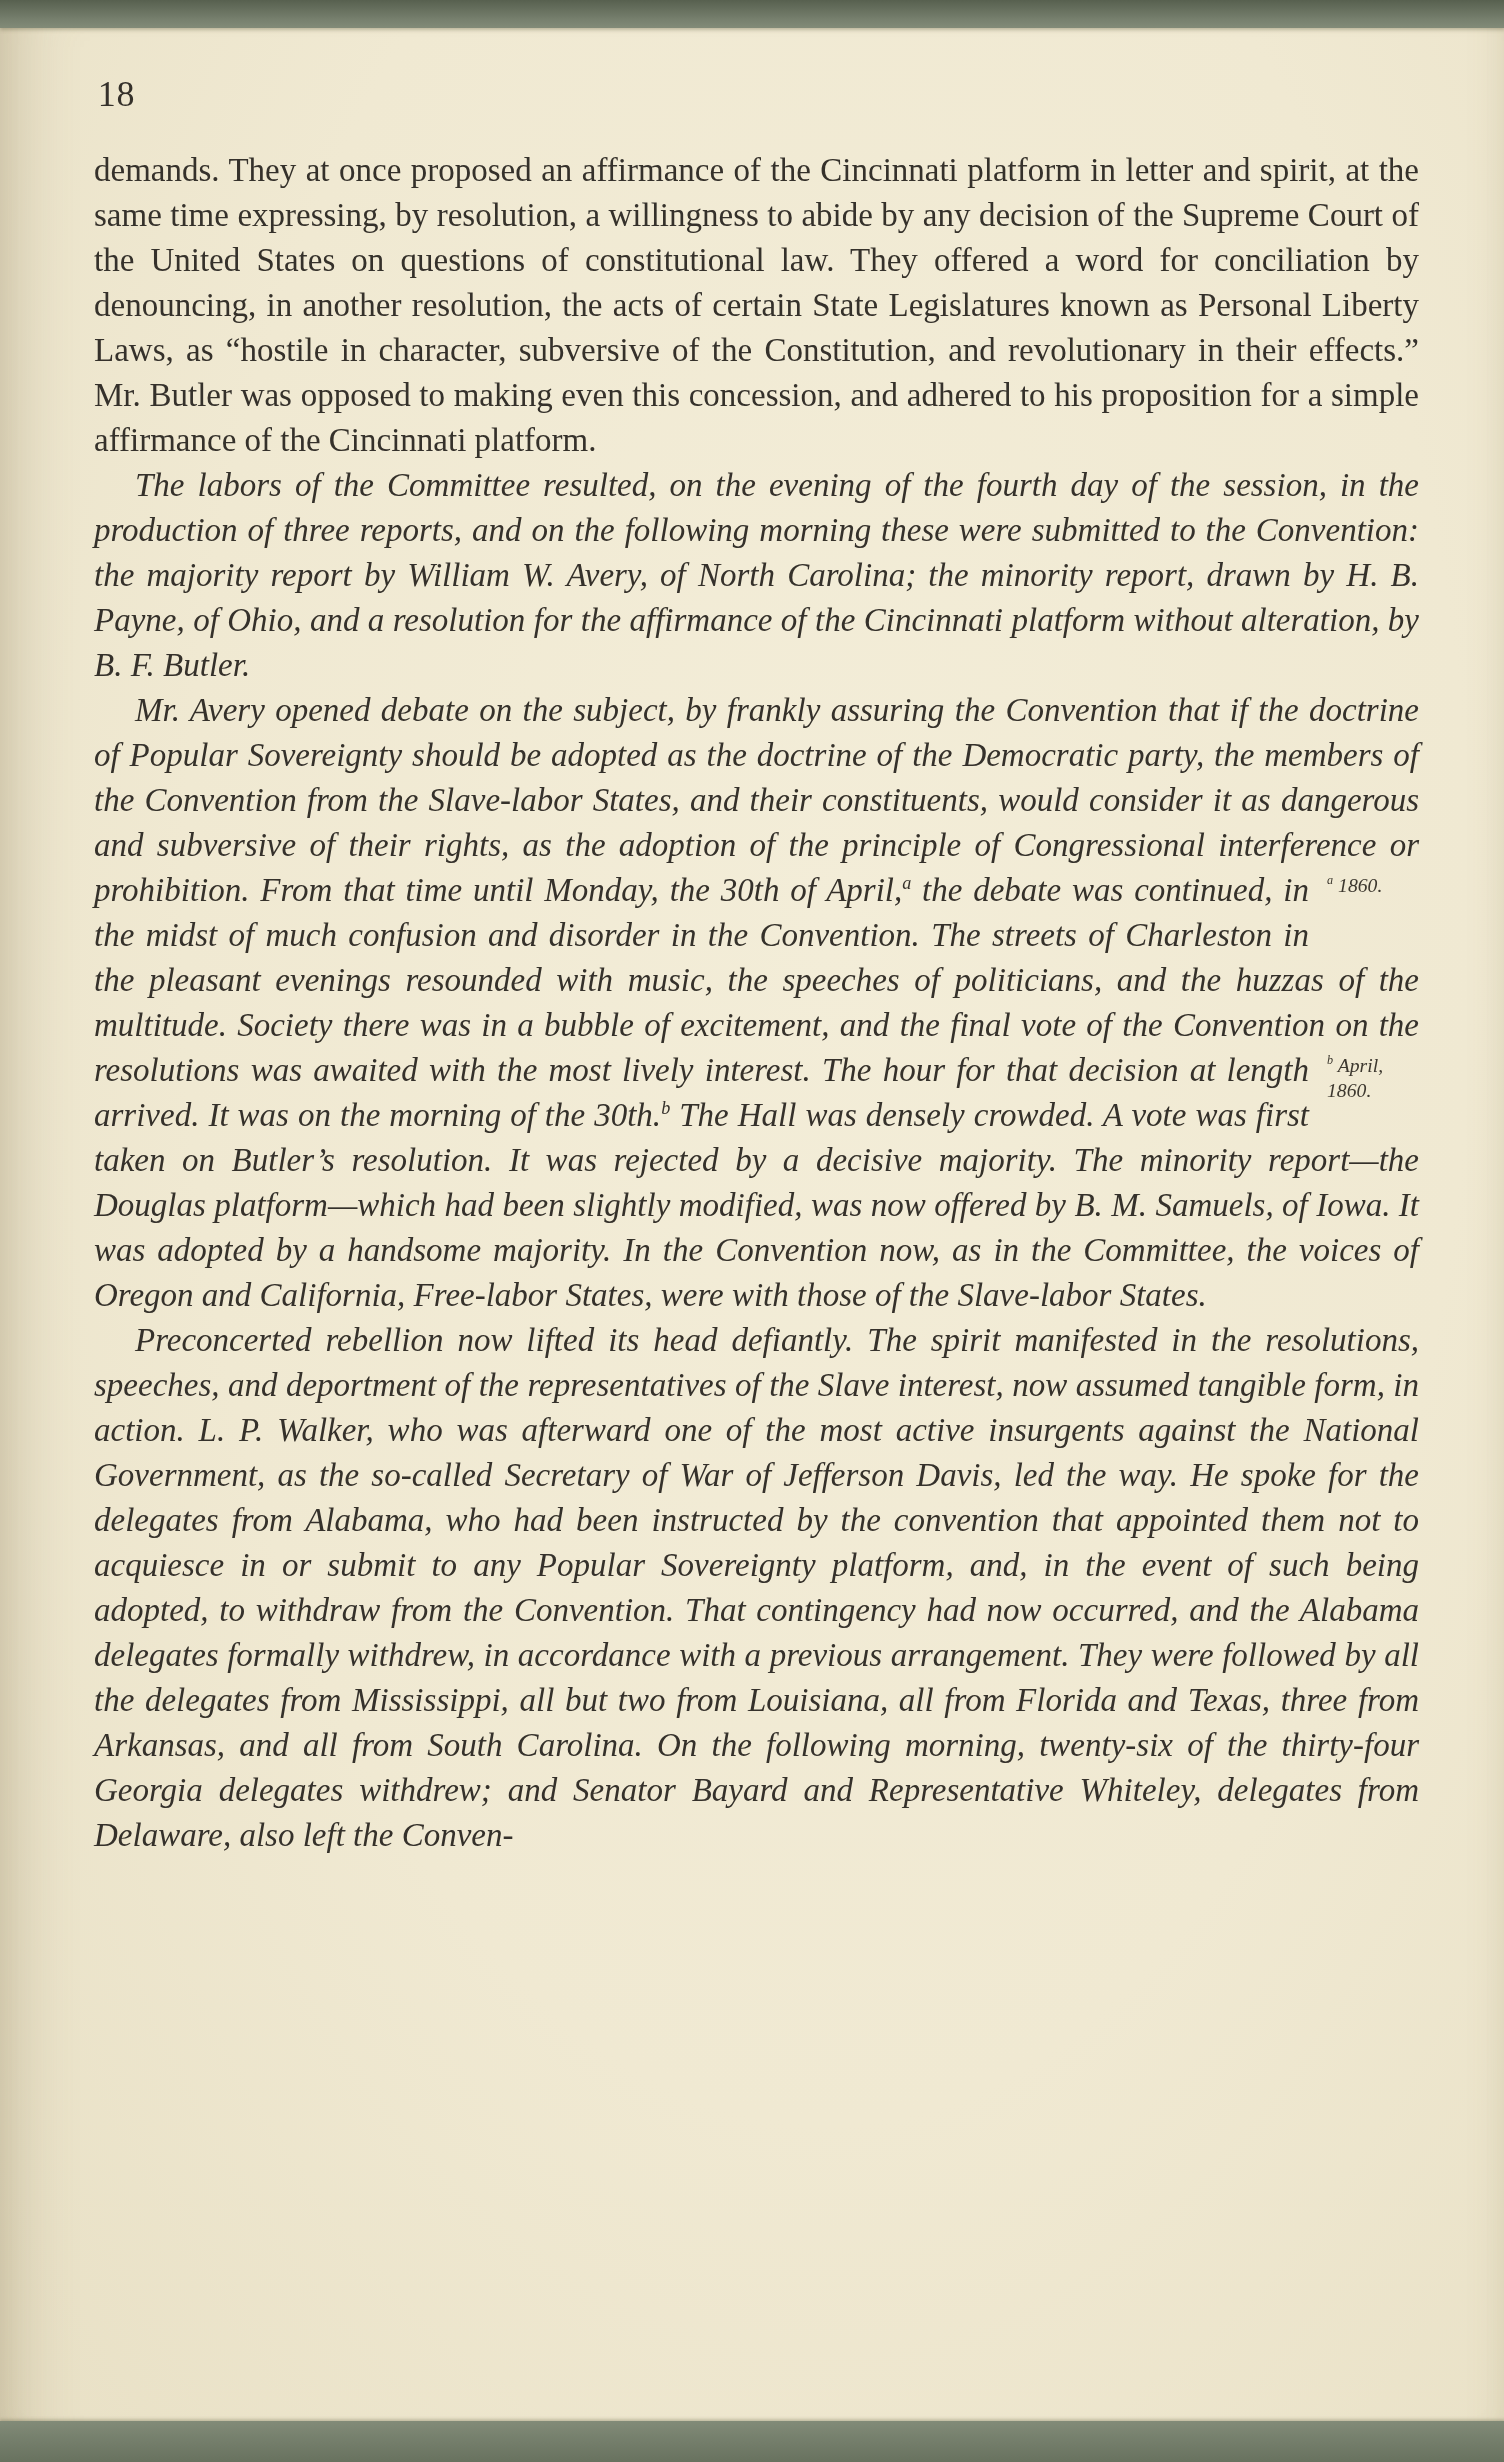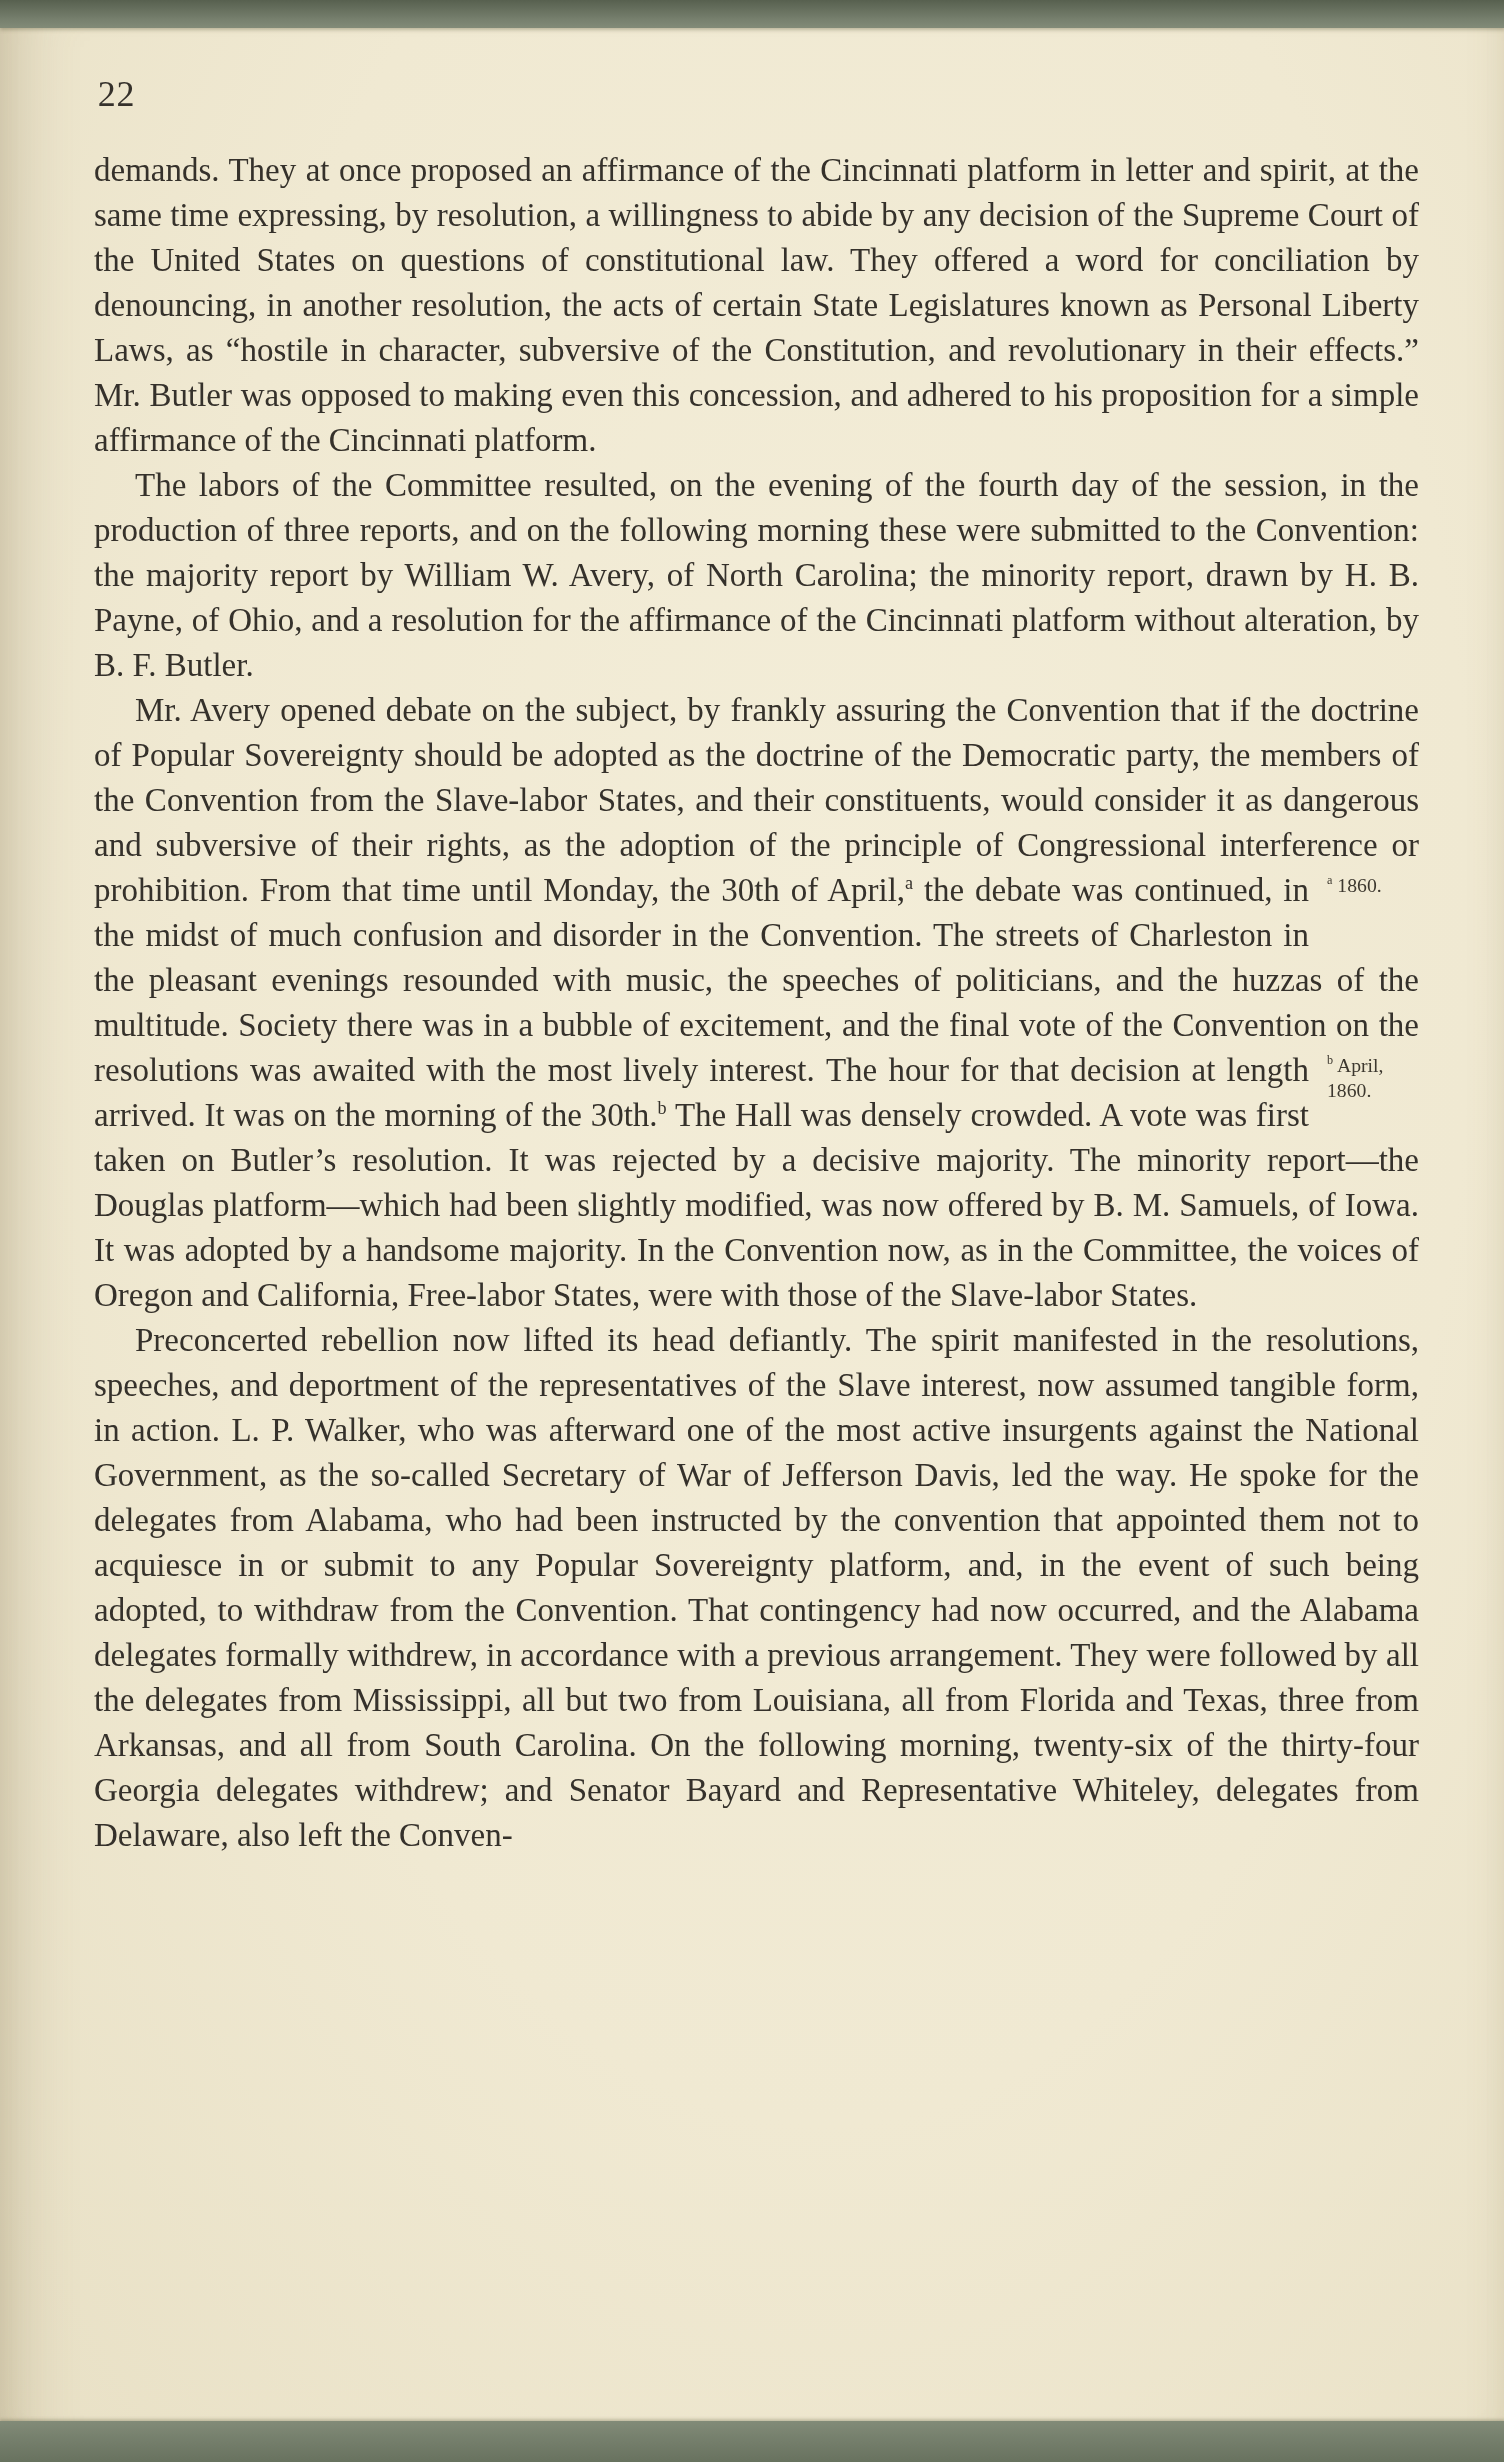--- a/index.html
+++ b/index.html
@@ -53,21 +53,21 @@
     padding-top:9.4px;
     color:#3b362e;
     white-space:nowrap;
   }
   .body-text{
     font-size:33px;
     line-height:45px;
     text-align:justify;
   }
   .body-text p{margin:0;}
-  .body-text p.indent{text-indent:41px;}
+  .body-text p.indent{text-indent:41px;font-style:italic;}
   sup.note-marker{
     font-size:0.55em;
     line-height:0;
     vertical-align:super;
     letter-spacing:0;
   }
   .sidenote{
     float:right;
     clear:right;
     width:105px;
@@ -88,21 +88,21 @@
   }
 </style>
 </head>
 <body>
 
 <div class="scan">
   <div class="edge-top"></div>
 
   <div class="page-content">
     <div class="page-header">
-      <span class="page-number">22</span>
+      <span class="page-number">18</span>
     </div>
     <div class="body-text" id="body-text">
         <p class="">demands. They at once proposed an affirmance of the Cincinnati platform in letter and spirit, at the same time expressing, by resolution, a willingness to abide by any decision of the Supreme Court of the United States on questions of constitutional law. They offered a word for conciliation by denouncing, in another resolution, the acts of certain State Legislatures known as Personal Liberty Laws, as “hostile in character, subversive of the Constitution, and revolutionary in their effects.” Mr. Butler was opposed to making even this concession, and adhered to his proposition for a simple affirmance of the Cincinnati platform.</p>
         <p class="indent">The labors of the Committee resulted, on the evening of the fourth day of the session, in the production of three reports, and on the following morning these were submitted to the Convention: the majority report by William W. Avery, of North Carolina; the minority report, drawn by H. B. Payne, of Ohio, and a resolution for the affirmance of the Cincinnati platform without alteration, by B. F. Butler.</p>
         <p class="indent">Mr. Avery opened debate on the subject, by frankly assuring the Convention that if the doctrine of Popular Sovereignty should be adopted as the doctrine of the Democratic party, the members of the Convention from the Slave-labor States, and their constituents, would consider it as dangerous and subversive of their rights, as the adoption of the principle of Congressional interference or prohibition. <span class="sidenote"><sup>a</sup> 1860.</span>From that time until Monday, the 30th of April,<sup class="note-marker">a</sup> the debate was continued, in the midst of much confusion and disorder in the Convention. The streets of Charleston in the pleasant evenings resounded with music, the speeches of politicians, and the huzzas of the multitude. Society there was in a bubble of excitement, and the final vote of the Convention on the resolutions was awaited with the most lively interest. <span class="sidenote"><sup>b</sup> April,<br> 1860.</span>The hour for that decision at length arrived. It was on the morning of the 30th.<sup class="note-marker">b</sup> The Hall was densely crowded. A vote was first taken on Butler’s resolution. It was rejected by a decisive majority. The minority report—the Douglas platform—which had been slightly modified, was now offered by B. M. Samuels, of Iowa. It was adopted by a handsome majority. In the Convention now, as in the Committee, the voices of Oregon and California, Free-labor States, were with those of the Slave-labor States.</p>
         <p class="indent">Preconcerted rebellion now lifted its head defiantly. The spirit manifested in the resolutions, speeches, and deportment of the representatives of the Slave interest, now assumed tangible form, in action. L. P. Walker, who was afterward one of the most active insurgents against the National Government, as the so-called Secretary of War of Jefferson Davis, led the way. He spoke for the delegates from Alabama, who had been instructed by the convention that appointed them not to acquiesce in or submit to any Popular Sovereignty platform, and, in the event of such being adopted, to withdraw from the Convention. That contingency had now occurred, and the Alabama delegates formally withdrew, in accordance with a previous arrangement. They were followed by all the delegates from Mississippi, all but two from Louisiana, all from Florida and Texas, three from Arkansas, and all from South Carolina. On the following morning, twenty-six of the thirty-four Georgia delegates withdrew; and Senator Bayard and Representative Whiteley, delegates from Delaware, also left the Conven-</p>
       </div>
   </div>
 
   <div class="edge-bottom"></div>

